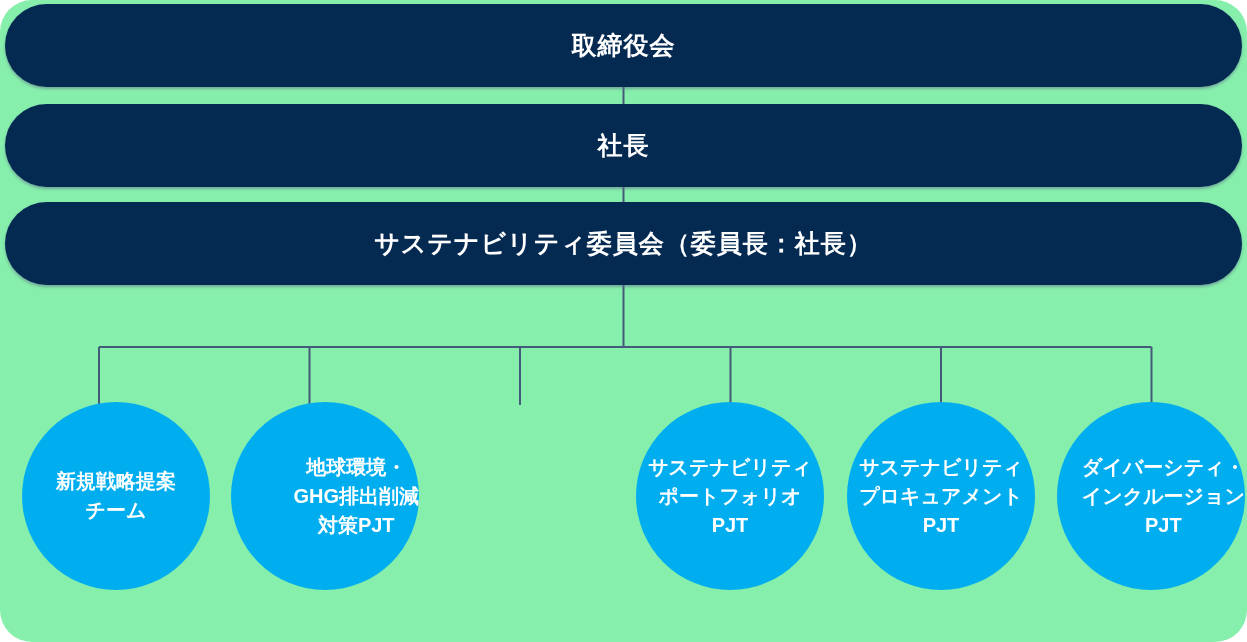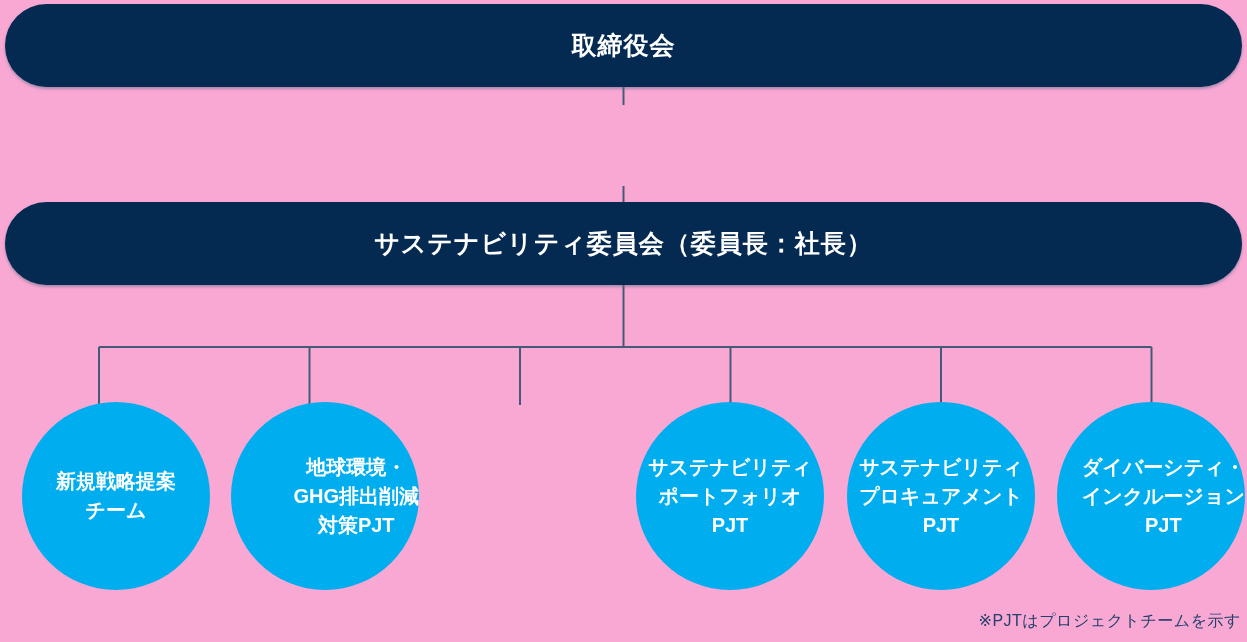--- a/index.html
+++ b/index.html
@@ -9,22 +9,23 @@
     --note: #21406b;
   }
   * { margin: 0; padding: 0; box-sizing: border-box; }
   html, body { background: #ffffff; }
   body { font-family: "Liberation Sans", "DejaVu Sans", sans-serif; }
 
   .canvas {
     position: relative;
     width: 1247px;
     height: 642px;
-    background: #f9a8d4;
+    background: #86efac;
     overflow: hidden;
+    border-radius: 32px;
   }
 
   svg.connectors {
     position: absolute;
     left: 0; top: 0;
     width: 1247px; height: 642px;
     z-index: 1;
   }
   svg.connectors line {
     stroke: var(--line);
@@ -103,20 +104,23 @@
     <line x1="520" y1="347" x2="520" y2="405"></line>
     <line x1="730.5" y1="347" x2="730.5" y2="405"></line>
     <line x1="941" y1="347" x2="941" y2="405"></line>
     <line x1="1151.5" y1="347" x2="1151.5" y2="405"></line>
   </svg>
 
   <div class="bar board">
     <span>取締役会</span>
   </div>
 
+  <div class="bar president">
+    <span>社長</span>
+  </div>
 
   <div class="bar committee">
     <span>サステナビリティ委員会（委員長：社長）</span>
   </div>
 
   <div class="circle c1">
     <span>新規戦略提案
 チーム</span>
   </div>
   <div class="circle c2">
@@ -133,15 +137,14 @@
     <span>サステナビリティ
 プロキュアメント
 PJT</span>
   </div>
   <div class="circle c6">
     <span>ダイバーシティ・
 インクルージョン
 PJT</span>
   </div>
 
-  <div class="footnote">※PJTはプロジェクトチームを示す</div>
 
 </div>
 
 </body></html>

